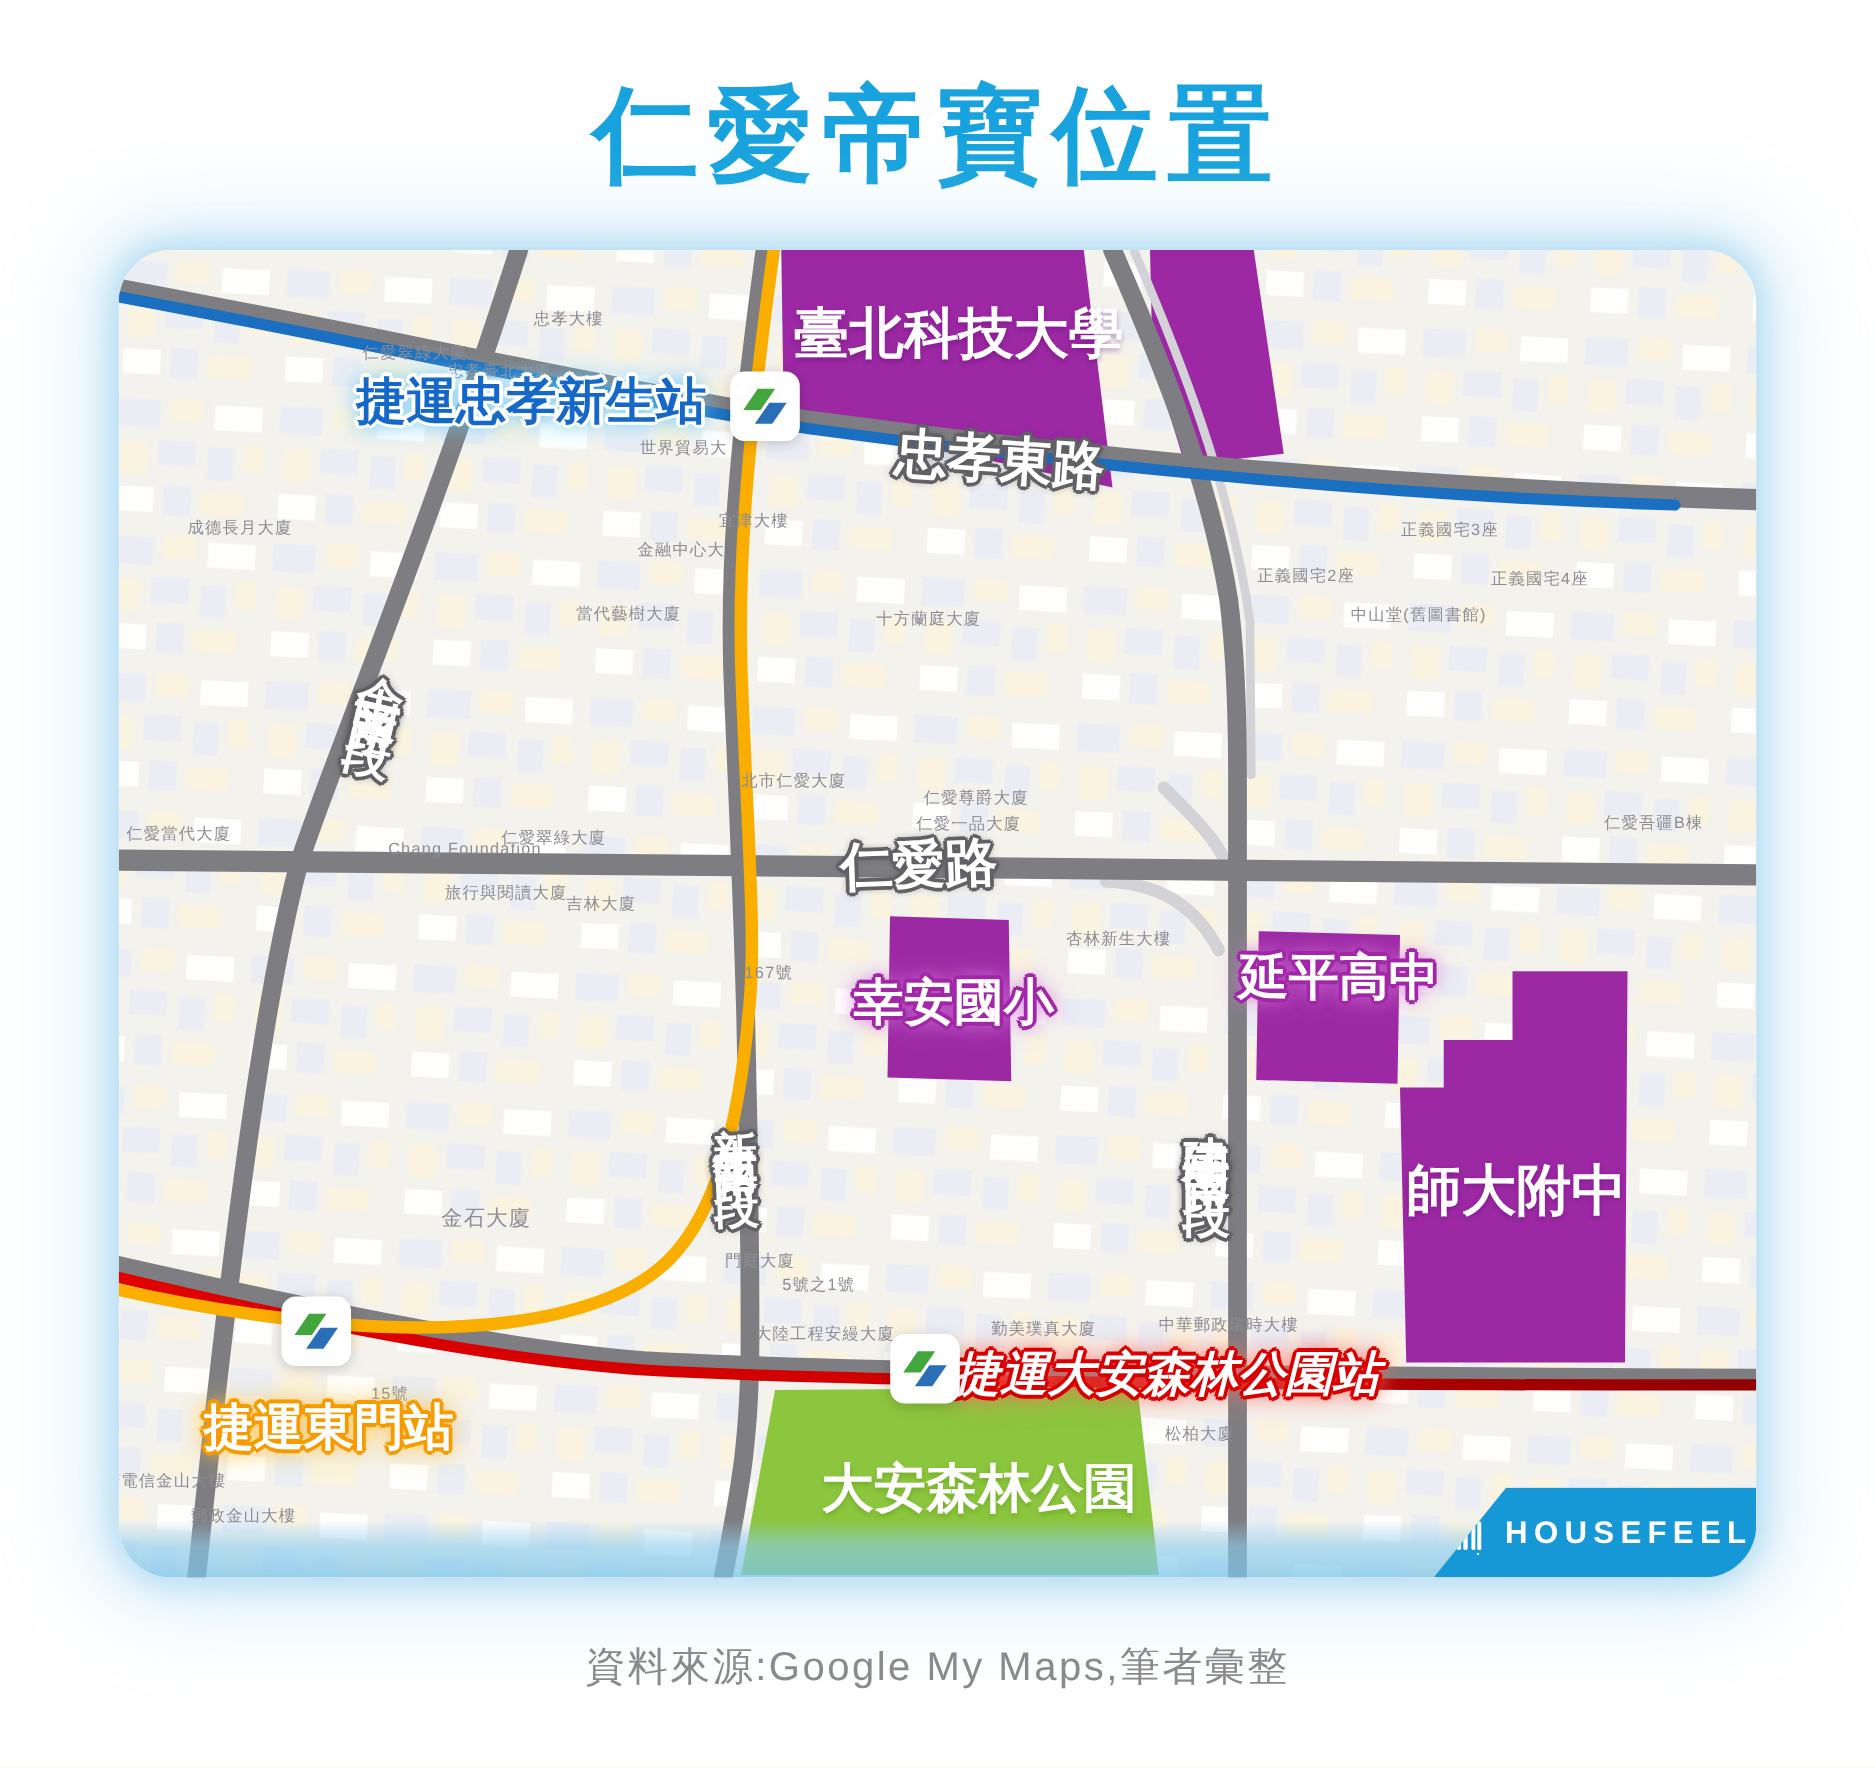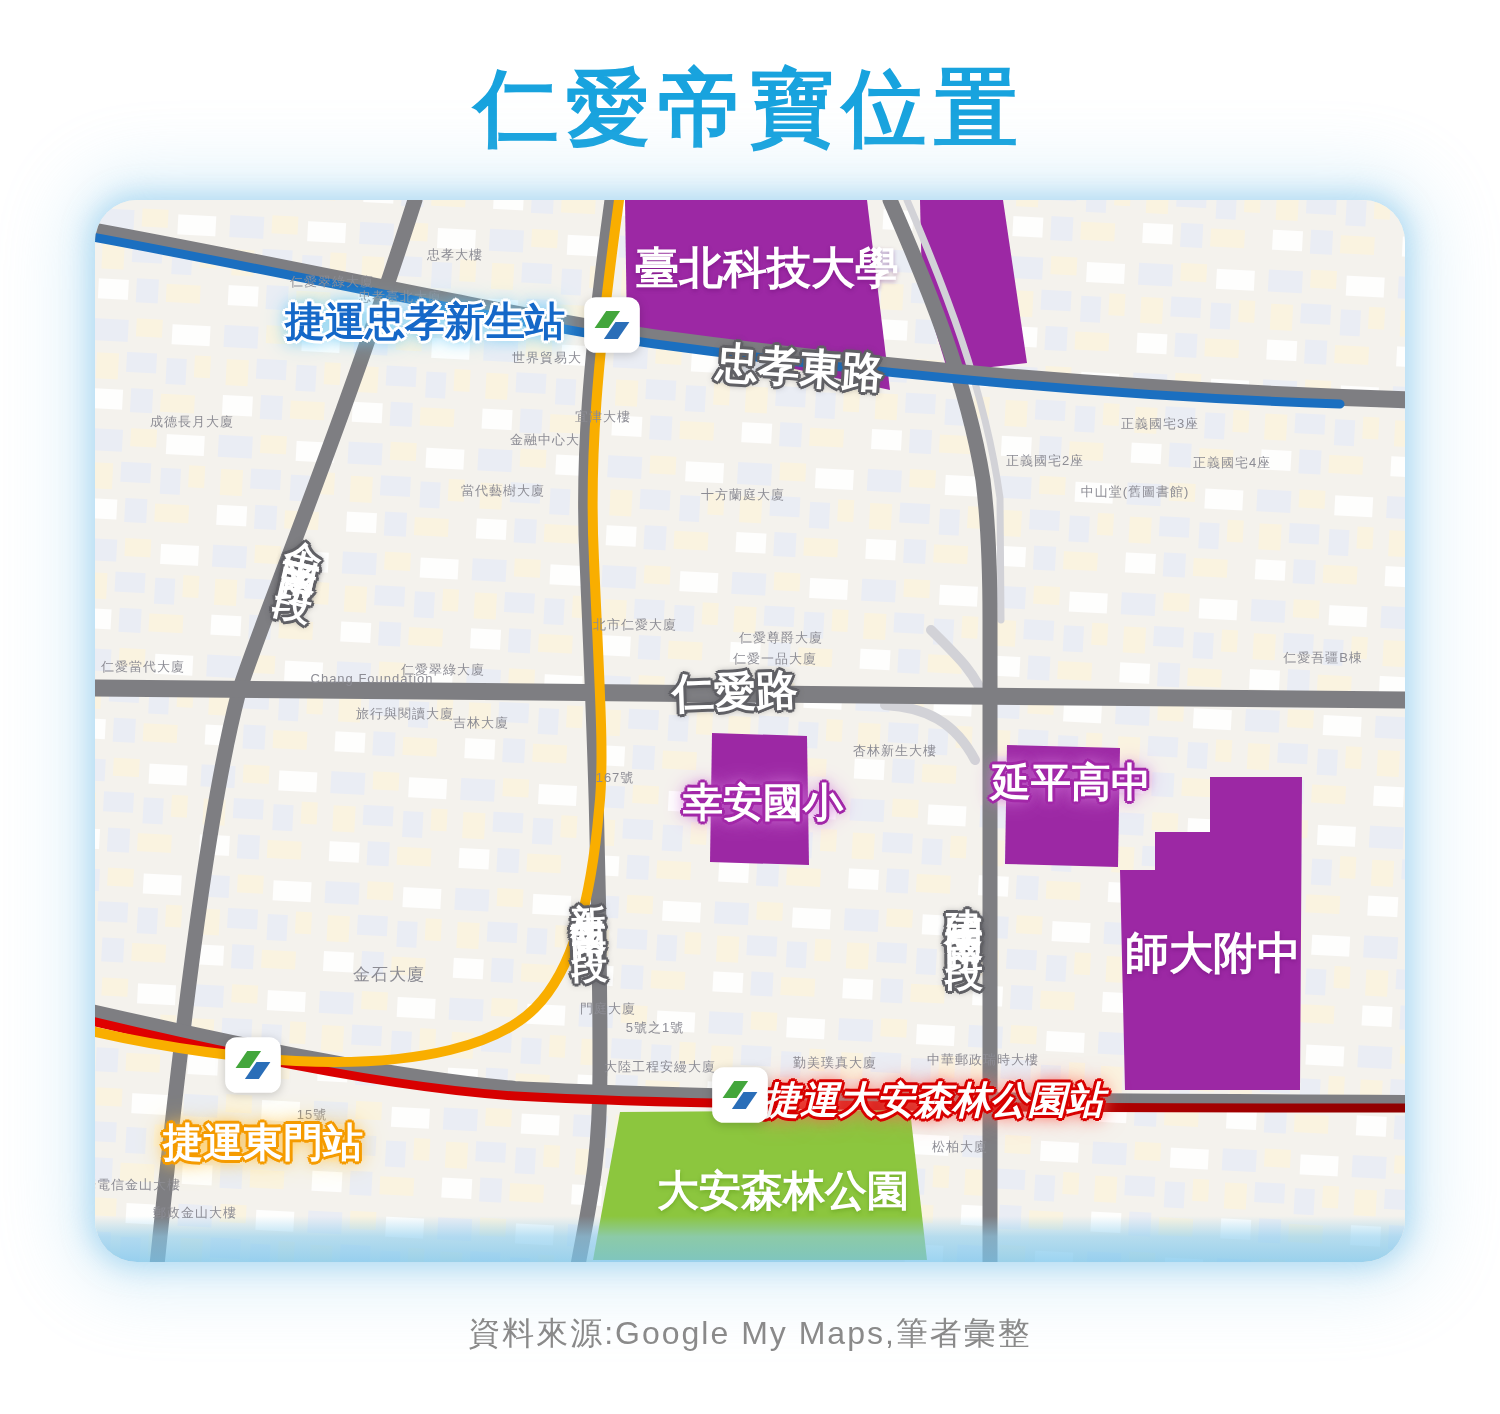--- a/index.html
+++ b/index.html
@@ -220,15 +220,31 @@
       <rect x="2" y="2" width="96" height="96" rx="20" fill="#ffffff"></rect>
       <polygon points="20,55 40,26 64,26 44,55" style="fill:var(--metro_logo_green,#43A63C)"></polygon>
       <polygon points="80,45 60,74 36,74 56,45" style="fill:var(--metro_logo_blue,#2A6EB8)"></polygon>
     </svg>
   </div>
     </div>
 
 
   <div class="map-band"></div>
 
+  <div class="banner">
+    <svg viewBox="0 0 48 48">
+      <g fill="#ffffff">
+        <rect x="5" y="14" width="3.6" height="26" rx="1.4"></rect>
+        <rect x="10.4" y="14" width="3.6" height="26" rx="1.4"></rect>
+        <rect x="17.6" y="5" width="4" height="35" rx="1.6"></rect>
+        <rect x="23.6" y="5" width="4" height="35" rx="1.6"></rect>
+        <rect x="31" y="14" width="3.6" height="26" rx="1.4"></rect>
+        <rect x="36.4" y="14" width="3.6" height="26" rx="1.4"></rect>
+        <circle cx="6" cy="43.5" r="1.1"></circle>
+        <circle cx="10.5" cy="44.8" r="1.1"></circle>
+        <circle cx="37" cy="43.5" r="1.1"></circle>
+      </g>
+    </svg>
+    <span class="brand">HOUSEFEEL</span>
+  </div>
 </div>
 
 <div class="page-caption">資料來源:Google My Maps,筆者彙整</div>
 
 </body></html>

